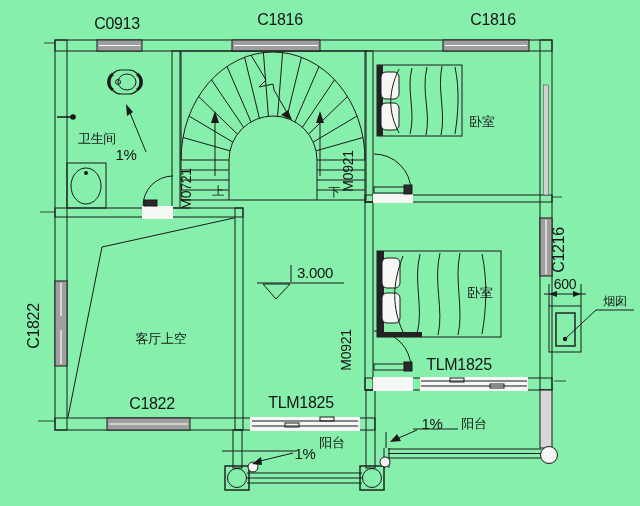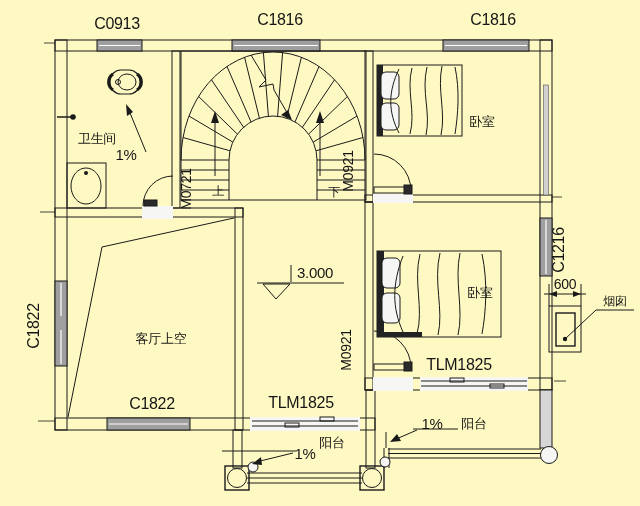--- a/index.html
+++ b/index.html
@@ -1,17 +1,17 @@
 <!DOCTYPE html>
 <html><head>
 <meta charset="utf-8">
 <style>
   html,body{margin:0;padding:0;background:#e8e8e8;}
   .sheet{
-    position:relative;width:640px;height:506px;background:#fef9c3;
+    position:relative;width:640px;height:506px;background:#86efac;
     font-family:"Liberation Sans",sans-serif;overflow:hidden;
   }
   svg{position:absolute;left:0;top:0;}
   svg text{fill:#151515;font-family:"Liberation Sans",sans-serif;letter-spacing:-0.3px;}
   .dim{font-size:16px;}
   .dim-sm{font-size:14px;}
   .cjk{font-size:13px;}
   .cjk-sm{font-size:12px;}
   .pct{font-size:15px;}
   .wm{

